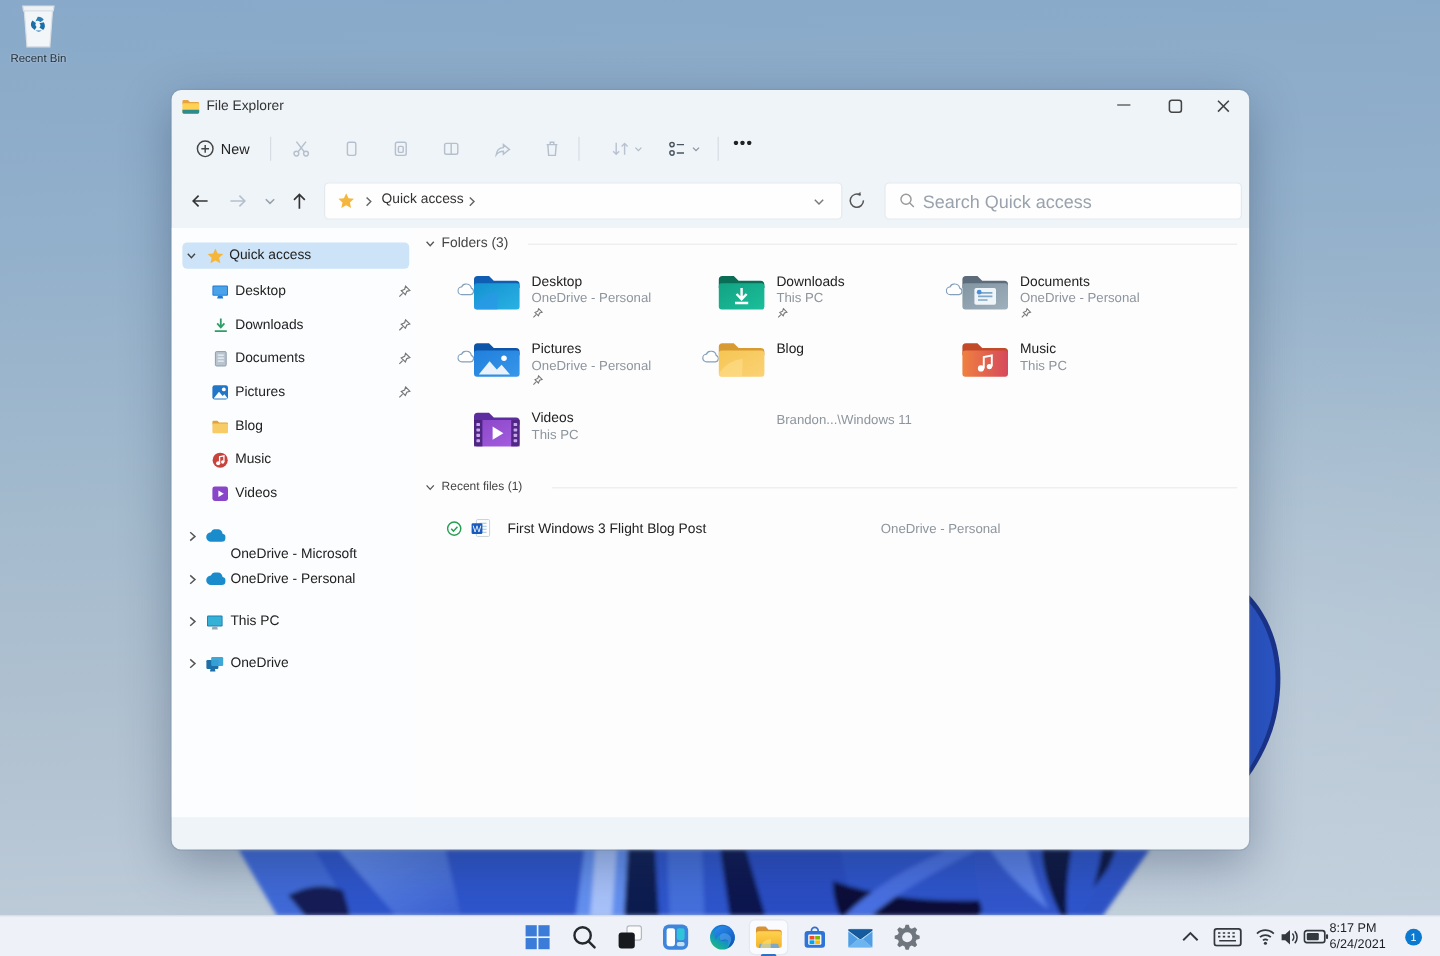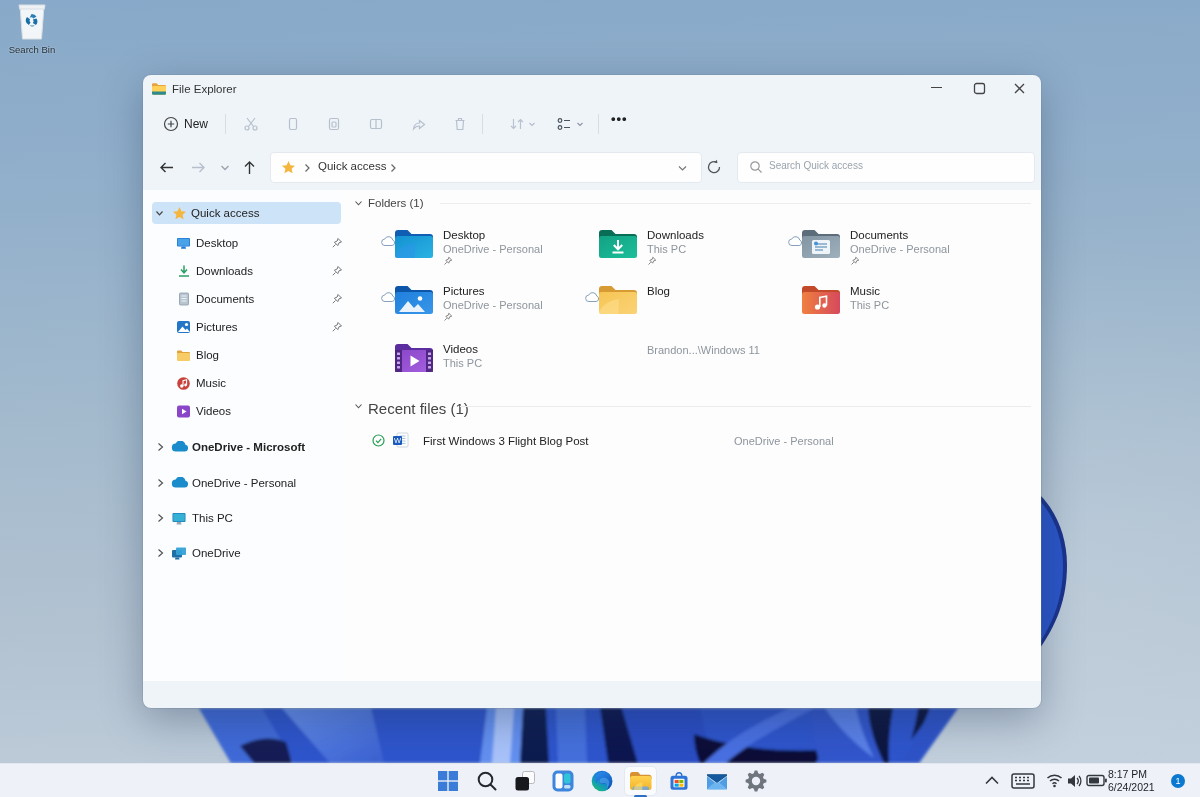--- a/index.html
+++ b/index.html
@@ -52,21 +52,21 @@
   <svg width="34" height="40" viewBox="0 0 34 40" style="display:block;margin:0 auto;">
     <path d="M5,4 L29,4 L26.5,37 L7.5,37 Z" fill="#f3f6f8" stroke="#d7dee4" stroke-width="1"></path>
     <path d="M4,3 L30,3 L29.4,7 L4.6,7 Z" fill="#eef2f5" stroke="#d7dee4" stroke-width="1"></path>
     <g fill="#2a7fb8">
       <path d="M16.5,12 a5.5,5.5 0 0 1 5,2.5 l-3,2 a2.5,2.5 0 0 0 -4,-0.5 Z"></path>
       <path d="M11.5,21 a5.5,5.5 0 0 1 0.5,-6 l3,2.2 a2.5,2.5 0 0 0 0.5,3.3 l-1.6,2.6 Z" fill="#1b6fa8"></path>
       <path d="M21.5,16.5 a5.5,5.5 0 0 1 -0.5,6.5 l-3.2,-2 a2.5,2.5 0 0 0 0,-3.6 Z" fill="#1b6fa8"></path>
       <path d="M14.5,23.5 l5.5,0 a5,5 0 0 1 -5.5,0 Z" fill="#2a7fb8"></path>
     </g>
   </svg>
-  <div style="font-size:9.5px;color:#1d2a33;text-shadow:0 0 2px rgba(255,255,255,.6);margin-top:2px;">Search Bin</div>
+  <div style="font-size:9.5px;color:#1d2a33;text-shadow:0 0 2px rgba(255,255,255,.6);margin-top:2px;">Recent Bin</div>
 </div>
 
 <div class="abs" id="win" style="left:143px;top:75px;width:898px;height:633px;background:#eff4f9;border-radius:8px;
      box-shadow:0 12px 40px rgba(30,50,80,.35), 0 0 0 1px rgba(120,140,160,.25);overflow:hidden;">
 
   <div class="abs" style="left:0;top:0;width:100%;height:28px;">
     <svg class="abs" style="left:8px;top:6px;" width="16" height="16" viewBox="0 0 16 16">
       <path d="M1,3.5 a1.2,1.2 0 0 1 1.2,-1.2 h3.4 l1.6,1.6 h6.5 a1.2,1.2 0 0 1 1.2,1.2 v1 H1 Z" fill="#e7a33c"></path>
       <rect x="1" y="5" width="14" height="8.8" rx="1.2" fill="#ffd157"></rect>
       <path d="M1,10.5 h14 v2.1 a1.2,1.2 0 0 1 -1.2,1.2 h-11.6 a1.2,1.2 0 0 1 -1.2,-1.2 Z" fill="#2e8b8b"></path>
@@ -165,21 +165,21 @@
     <svg class="abs" style="left:563px;top:14px;" width="16" height="16" viewBox="0 0 16 16">
       <path d="M13.5,8 A5.5,5.5 0 1 1 11,3.6" stroke="#555" fill="none" stroke-width="1.3"></path>
       <path d="M11,0.8 L11.3,4 L8.2,3.4 Z" fill="#555"></path>
     </svg>
 
     <div class="abs" style="left:594px;top:7px;width:298px;height:31px;background:#fefefe;border:1px solid #e4e9ef;border-radius:4px;"></div>
     <svg class="abs" style="left:606px;top:15px;" width="14" height="14" viewBox="0 0 14 14">
       <circle cx="6" cy="6" r="4.2" stroke="#999" fill="none" stroke-width="1.2"></circle>
         <path d="M9.2,9.2 L12.5,12.5" stroke="#999" stroke-width="1.2"></path>
     </svg>
-    <span class="abs" style="left:626px;top:15px;font-size:10px;color:#9aa3ad;">Search Quick access</span>
+    <span class="abs" style="left:626px;top:15px;font-size:15px;color:#9aa3ad;">Search Quick access</span>
   </div>
 
   <div class="abs" style="left:0;top:114.5px;width:898px;height:1px;background:#e8edf2;"></div>
   <div class="abs" id="sidebar" style="left:0;top:115px;width:202px;height:491px;background:#fbfdfe;">
 
     <div class="abs" style="left:9px;top:12px;width:189px;height:22px;background:#cde3f7;border-radius:4px;"></div>
     <svg class="abs" style="left:12px;top:19px;" width="9" height="9" viewBox="0 0 9 9">
         <path d="M1.5,2.5 L4.5,5.8 L7.5,2.5" stroke="#444" fill="none" stroke-width="1.2"></path>
       </svg>
     <svg class="abs" style="left:29px;top:16px;" width="15" height="15" viewBox="0 0 15 15">
@@ -232,21 +232,21 @@
       <path d="M6,4.8 L10.5,7.5 L6,10.2 Z" fill="#fff"></path>
     </svg>
     <span class="abs" style="left:53px;top:215px;font-size:11.5px;color:#222;">Videos</span>
 
     <svg class="abs" style="left:13px;top:252px;" width="9" height="10" viewBox="0 0 9 10">
         <path d="M2.5,1.5 L6.5,5 L2.5,8.5" stroke="#555" fill="none" stroke-width="1.2"></path>
       </svg>
     <svg class="abs" style="left:28px;top:251px;" width="17" height="12" viewBox="0 0 17 12">
       <path d="M5,10.5 a4,4 0 0 1 -0.3,-8 a5.2,5.2 0 0 1 9.8,1.3 a3.4,3.4 0 0 1 -0.8,6.7 Z" fill="#1a8ccc"></path>
     </svg>
-    <span class="abs" style="left:49px;top:251px;font-size:11.5px;color:#222;font-weight:bold;">OneDrive - Microsoft</span>
+    <span class="abs" style="left:49px;top:266px;font-size:11.5px;color:#222;">OneDrive - Microsoft</span>
 
     <svg class="abs" style="left:13px;top:288px;" width="9" height="10" viewBox="0 0 9 10">
         <path d="M2.5,1.5 L6.5,5 L2.5,8.5" stroke="#555" fill="none" stroke-width="1.2"></path>
       </svg>
     <svg class="abs" style="left:28px;top:287px;" width="17" height="12" viewBox="0 0 17 12">
       <path d="M5,10.5 a4,4 0 0 1 -0.3,-8 a5.2,5.2 0 0 1 9.8,1.3 a3.4,3.4 0 0 1 -0.8,6.7 Z" fill="#1a8ccc"></path>
     </svg>
     <span class="abs" style="left:49px;top:287px;font-size:11.5px;color:#222;">OneDrive - Personal</span>
 
     <svg class="abs" style="left:13px;top:323px;" width="9" height="10" viewBox="0 0 9 10">
@@ -279,21 +279,21 @@
         <path d="M7,1.5 L10.5,5 L8,5.8 L6.8,8.6 L3.4,5.2 L6.2,4 Z M4.5,7.5 L1.8,10.2" stroke="#777" fill="none" stroke-width="1"></path>
       </svg>
     <svg class="abs" style="left:188px;top:131px;" width="12" height="12" viewBox="0 0 12 12">
         <path d="M7,1.5 L10.5,5 L8,5.8 L6.8,8.6 L3.4,5.2 L6.2,4 Z M4.5,7.5 L1.8,10.2" stroke="#777" fill="none" stroke-width="1"></path>
       </svg>
   </div>
   <div class="abs" id="content" style="left:202px;top:115px;width:696px;height:491px;background:#fdfdfe;">
     <svg class="abs" style="left:9px;top:9px;" width="9" height="9" viewBox="0 0 9 9">
         <path d="M1.5,2.5 L4.5,5.8 L7.5,2.5" stroke="#555" fill="none" stroke-width="1.1"></path>
       </svg>
-    <span class="abs" style="left:23px;top:7px;font-size:11.5px;color:#444;">Folders (1)</span>
+    <span class="abs" style="left:23px;top:7px;font-size:11.5px;color:#444;">Folders (3)</span>
     <span class="abs" style="left:95px;top:13px;width:591px;height:1px;background:#ececec;"></span>
 
     <svg class="abs" style="left:36px;top:46px;" width="14" height="11" viewBox="0 0 14 11">
         <path d="M4,9.5 a3.2,3.2 0 0 1 -0.3,-6.4 a4.3,4.3 0 0 1 8.1,1 a2.8,2.8 0 0 1 -0.6,5.4 Z" fill="#fff" stroke="#84a0ba" stroke-width="1"></path>
       </svg>
     <svg class="abs" style="left:49px;top:38px;" width="40" height="31" viewBox="0 0 40 31">
       <path d="M1,5 a3,3 0 0 1 3,-3 h9.5 l4,4 h18.5 a3,3 0 0 1 3,3 v3 H1 Z" fill="#0f5eb4"></path>
       <defs>
           <linearGradient id="gdk" x1="0" y1="0" x2="1" y2="1">
             <stop offset="0" stop-color="#1491d2"></stop>
@@ -425,21 +425,21 @@
           <rect x="34" y="24" width="3" height="2.6" rx="0.6"></rect>
         </g>
       <path d="M16.5,13.5 L25.5,19 L16.5,24.5 Z" fill="#fff"></path>
     </svg>
     <span class="abs" style="left:98px;top:153px;font-size:11.5px;color:#222;">Videos</span>
     <span class="abs" style="left:98px;top:167px;font-size:11px;color:#8d959c;">This PC</span>
 
     <svg class="abs" style="left:9px;top:212px;" width="9" height="9" viewBox="0 0 9 9">
         <path d="M1.5,2.5 L4.5,5.8 L7.5,2.5" stroke="#555" fill="none" stroke-width="1.1"></path>
       </svg>
-    <span class="abs" style="left:23px;top:210px;font-size:15px;color:#444;">Recent files (1)</span>
+    <span class="abs" style="left:23px;top:210px;font-size:10px;color:#444;">Recent files (1)</span>
     <span class="abs" style="left:115px;top:216px;width:571px;height:1px;background:#ececec;"></span>
 
     <svg class="abs" style="left:27px;top:244px;" width="13" height="13" viewBox="0 0 13 13">
       <circle cx="6.5" cy="6.5" r="5.5" fill="#fff" stroke="#259e52" stroke-width="1.2"></circle>
       <path d="M4,6.7 L5.9,8.6 L9.2,4.9" stroke="#259e52" fill="none" stroke-width="1.2"></path>
     </svg>
     <svg class="abs" style="left:47px;top:242px;" width="17" height="16" viewBox="0 0 17 16">
       <rect x="5" y="1" width="11" height="14" rx="1" fill="#fff" stroke="#c3cdd6" stroke-width="0.8"></rect>
       <path d="M7.5,4 h6 M7.5,6.5 h6 M7.5,9 h6 M7.5,11.5 h6" stroke="#9fc0de" stroke-width="0.9"></path>
       <rect x="1" y="4" width="9" height="9" rx="1" fill="#185abd"></rect>

